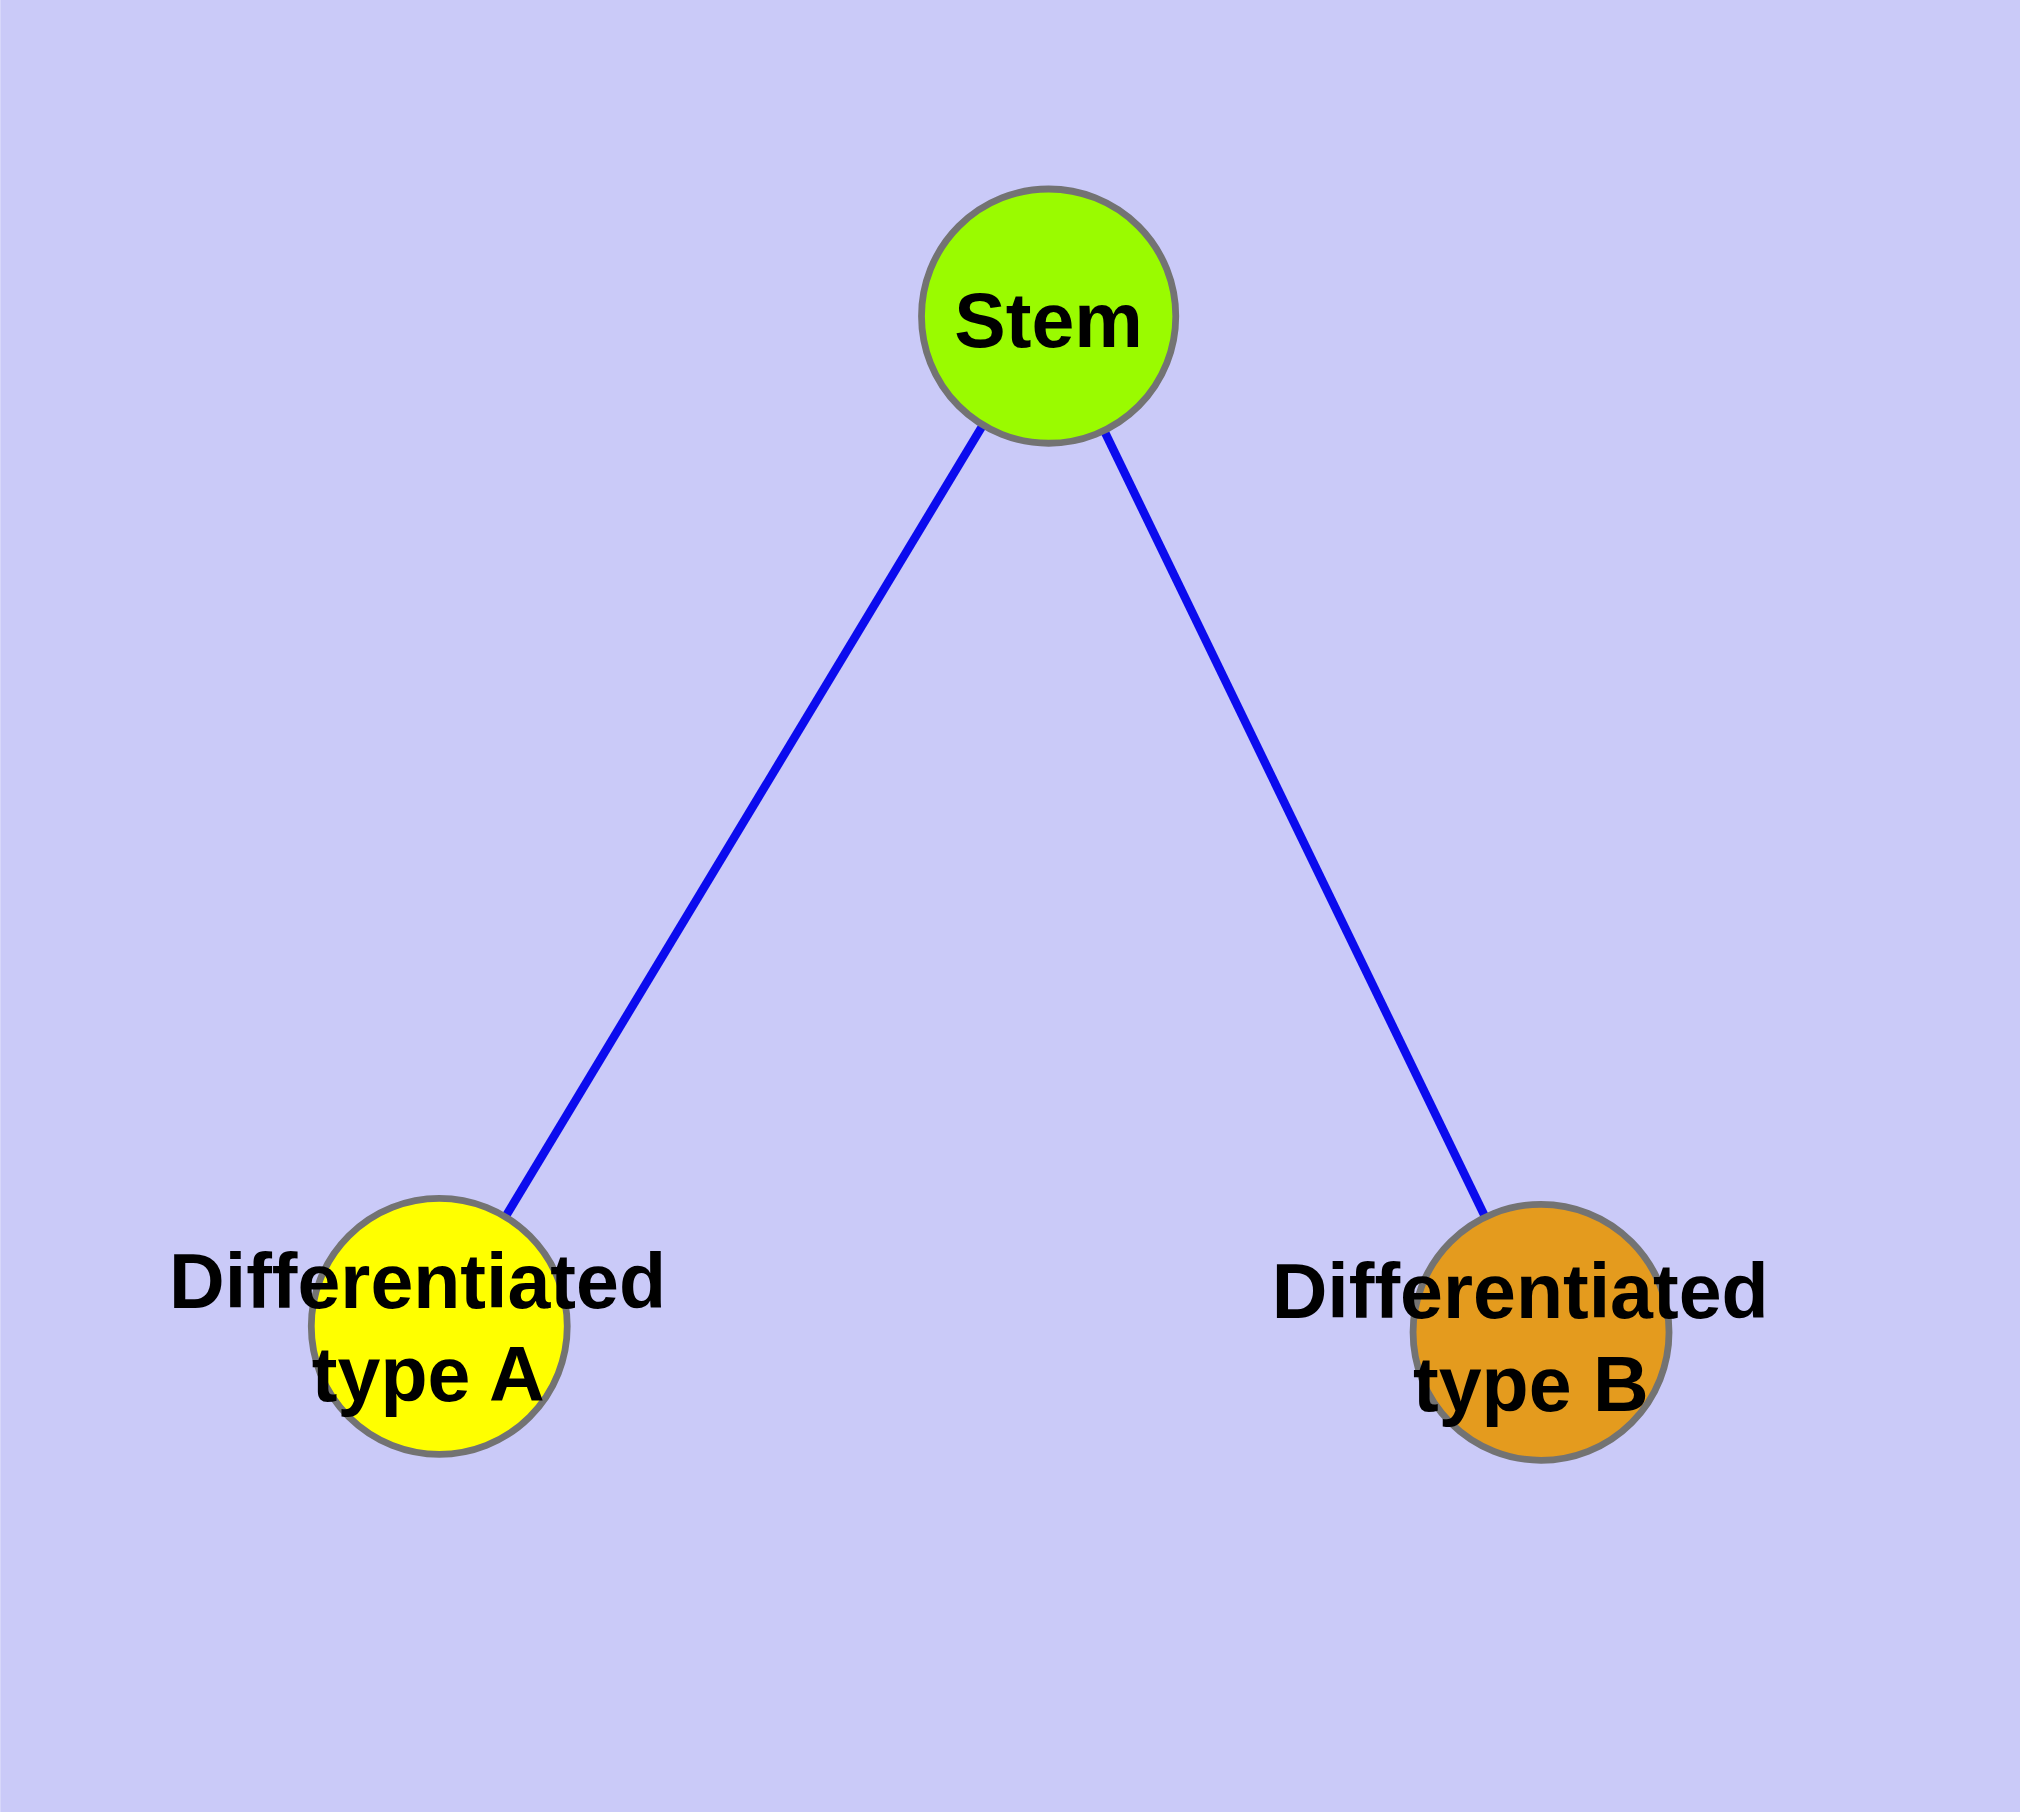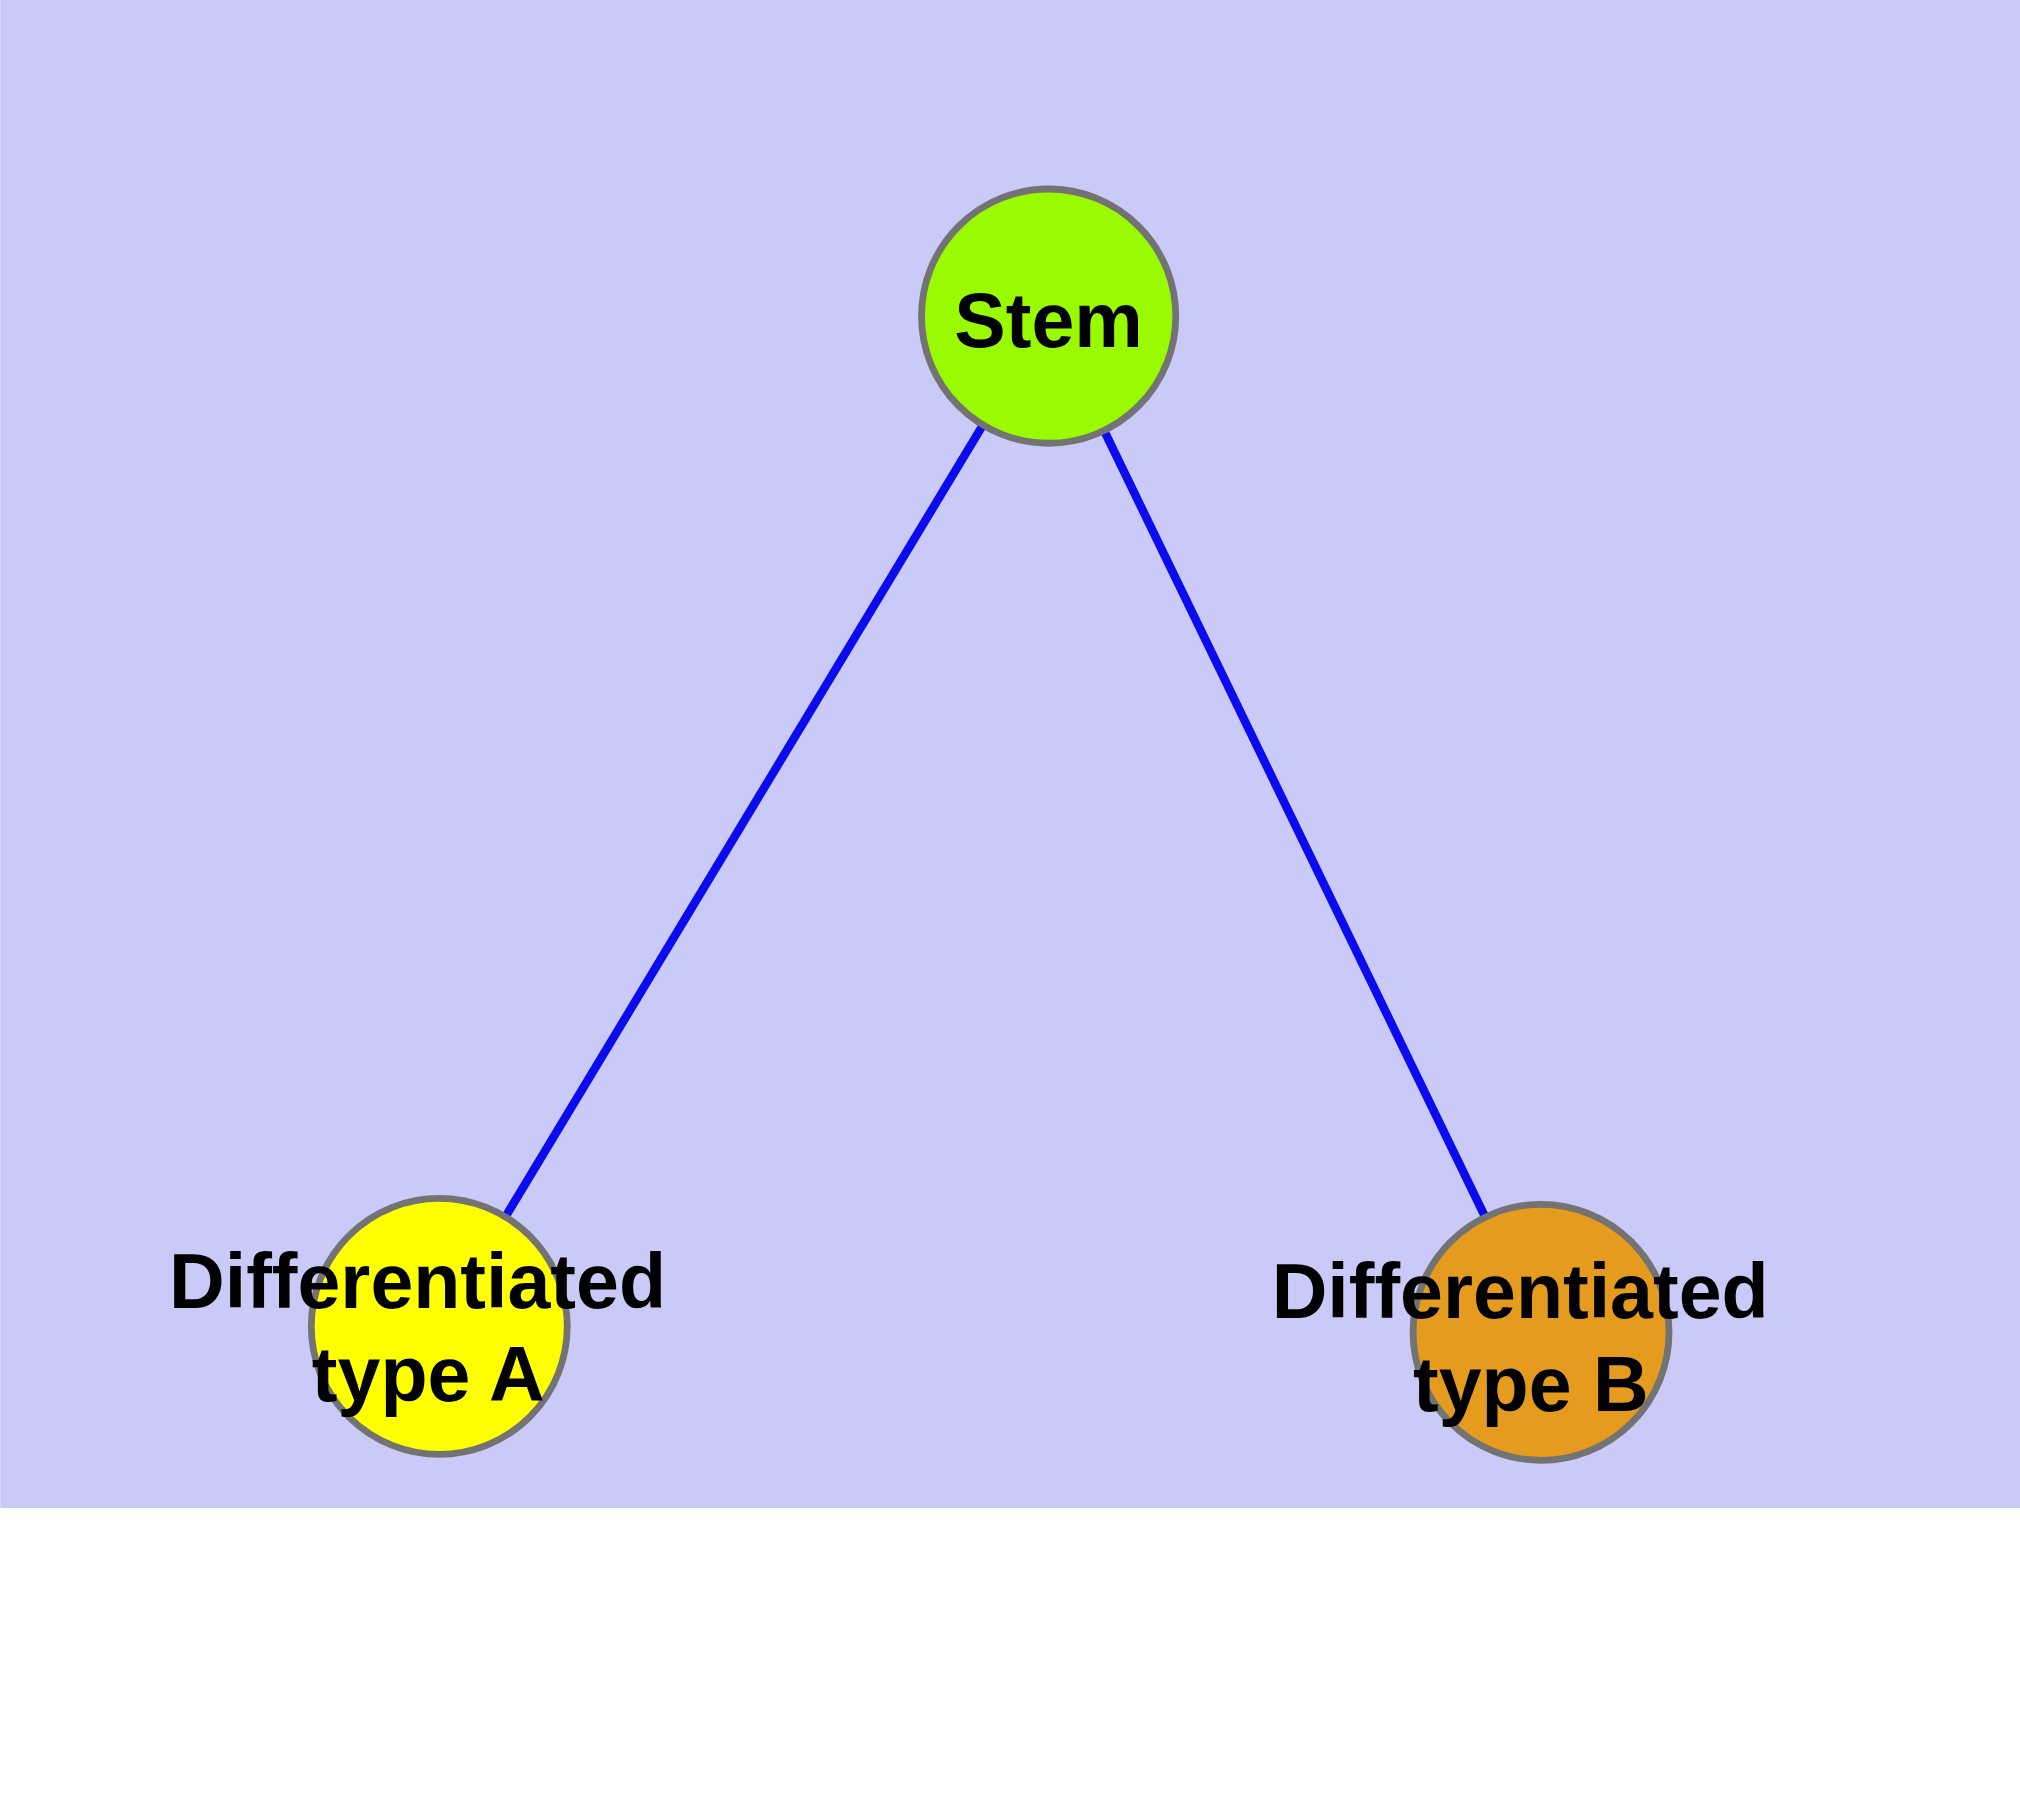--- a/index.html
+++ b/index.html
@@ -3,21 +3,21 @@
 <meta charset="utf-8">
 <style>
   html, body {
     margin: 0;
     padding: 0;
     background: #ffffff;
   }
   .canvas {
     position: relative;
     width: 2021px;
-    height: 1508px;
+    height: 1812px;
     overflow: hidden;
     font-family: "Liberation Sans", sans-serif;
     text-align: right;
   }
   svg.graph {
     display: block;
     width: 2021px;
     height: 1812px;
   }
   .node-label {

